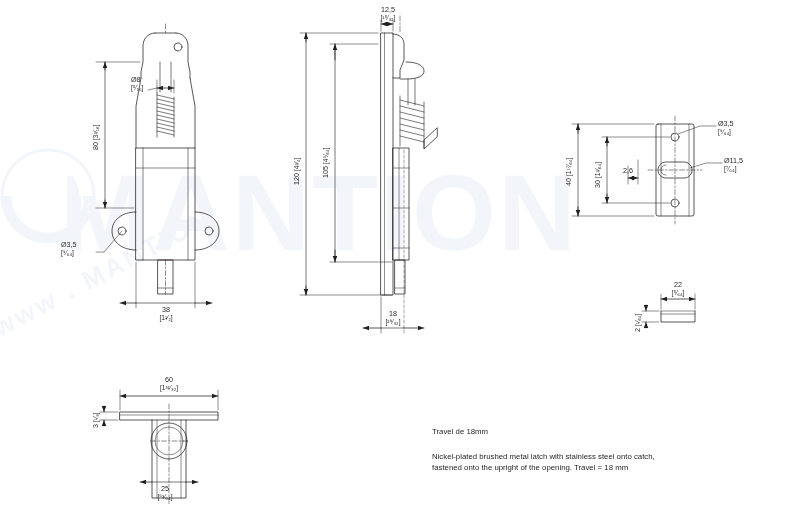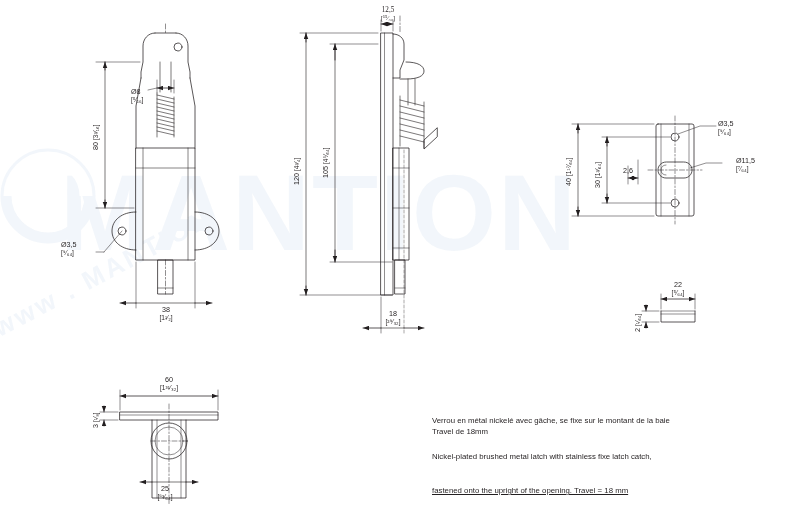--- a/index.html
+++ b/index.html
@@ -293,41 +293,41 @@
 
       <g>
         <path d="M140 482 L152 482" marker-start="url(#arS)"></path>
         <path d="M186 482 L198 482" marker-end="url(#ar)"></path>
         <path d="M152 482 L186 482" stroke-width="0.6"></path>
       </g>
 
     </g>
   </svg>
 
-  <div class="dimtext" style="left:131px; top:88px;">
+  <div class="dimtext" style="left:131px; top:76px;">
     <span>Ø8</span><br>
     <span class="frac">[⁵⁄₁₆]</span>
   </div>
 
   <div class="dimtext rot" style="left:92px; top:150px;">
     <span>80</span>
     <span class="frac">[3³⁄₁₆]</span>
   </div>
 
   <div class="dimtext" style="left:61px; top:241px;">
     <span>Ø3,5</span><br>
     <span class="frac">[⁹⁄₆₄]</span>
   </div>
 
   <div class="dimtext center" style="left:150px; top:306px; width:32px;">
     <span>38</span><br>
     <span class="frac">[1¹⁄₂]</span>
   </div>
 
-  <div class="dimtext center" style="left:371px; top:6px; width:34px;font-family:Liberation Serif, serif;">
+  <div class="dimtext center" style="left:371px; top:6px; width:34px;">
     <span>12,5</span><br>
     <span class="frac">[¹⁵⁄₃₂]</span>
   </div>
 
   <div class="dimtext rot" style="left:293px; top:185px;">
     <span>120</span>
     <span class="frac">[4³⁄₄]</span>
   </div>
 
   <div class="dimtext rot" style="left:322px; top:178px;">
@@ -338,21 +338,21 @@
   <div class="dimtext center" style="left:378px; top:310px; width:30px;">
     <span>18</span><br>
     <span class="frac">[²⁹⁄₃₂]</span>
   </div>
 
   <div class="dimtext" style="left:718px; top:120px;">
     <span>Ø3,5</span><br>
     <span class="frac">[⁹⁄₆₄]</span>
   </div>
 
-  <div class="dimtext" style="left:724px; top:157px;margin-left:12px;">
+  <div class="dimtext" style="left:724px; top:157px;">
     <span>Ø11,5</span><br>
     <span class="frac">[⁷⁄₆₄]</span>
   </div>
 
   <div class="dimtext rot" style="left:565px; top:186px;">
     <span>40</span>
     <span class="frac">[1¹⁷⁄₆₄]</span>
   </div>
 
   <div class="dimtext rot" style="left:594px; top:188px;">
@@ -382,18 +382,17 @@
   <div class="dimtext rot" style="left:92px; top:428px;">
     <span>3</span>
     <span class="frac">[¹⁄₈]</span>
   </div>
 
   <div class="dimtext center" style="left:153px; top:485px; width:24px;">
     <span>25</span><br>
     <span class="frac">[⁶³⁄₆₄]</span>
   </div>
 
-  <div class="caption" style="left:432px; top:416px;">Verrou en métal nickelé avec gâche, se fixe sur le montant de la baie</div>
   <div class="caption" style="left:432px; top:427px;">Travel de 18mm</div>
-  <div class="caption" style="left:432px; top:452px;">Nickel-plated brushed metal latch with stainless fixe latch catch,</div>
-  <div class="caption" style="left:432px; top:486px;text-decoration:underline;">fastened onto the upright of the opening. Travel = 18 mm</div>
+  <div class="caption" style="left:432px; top:452px;">Nickel-plated brushed metal latch with stainless steel onto catch,</div>
+  <div class="caption" style="left:432px; top:463px;">fastened onto the upright of the opening. Travel = 18 mm</div>
 
 </div>
 
 </body></html>

